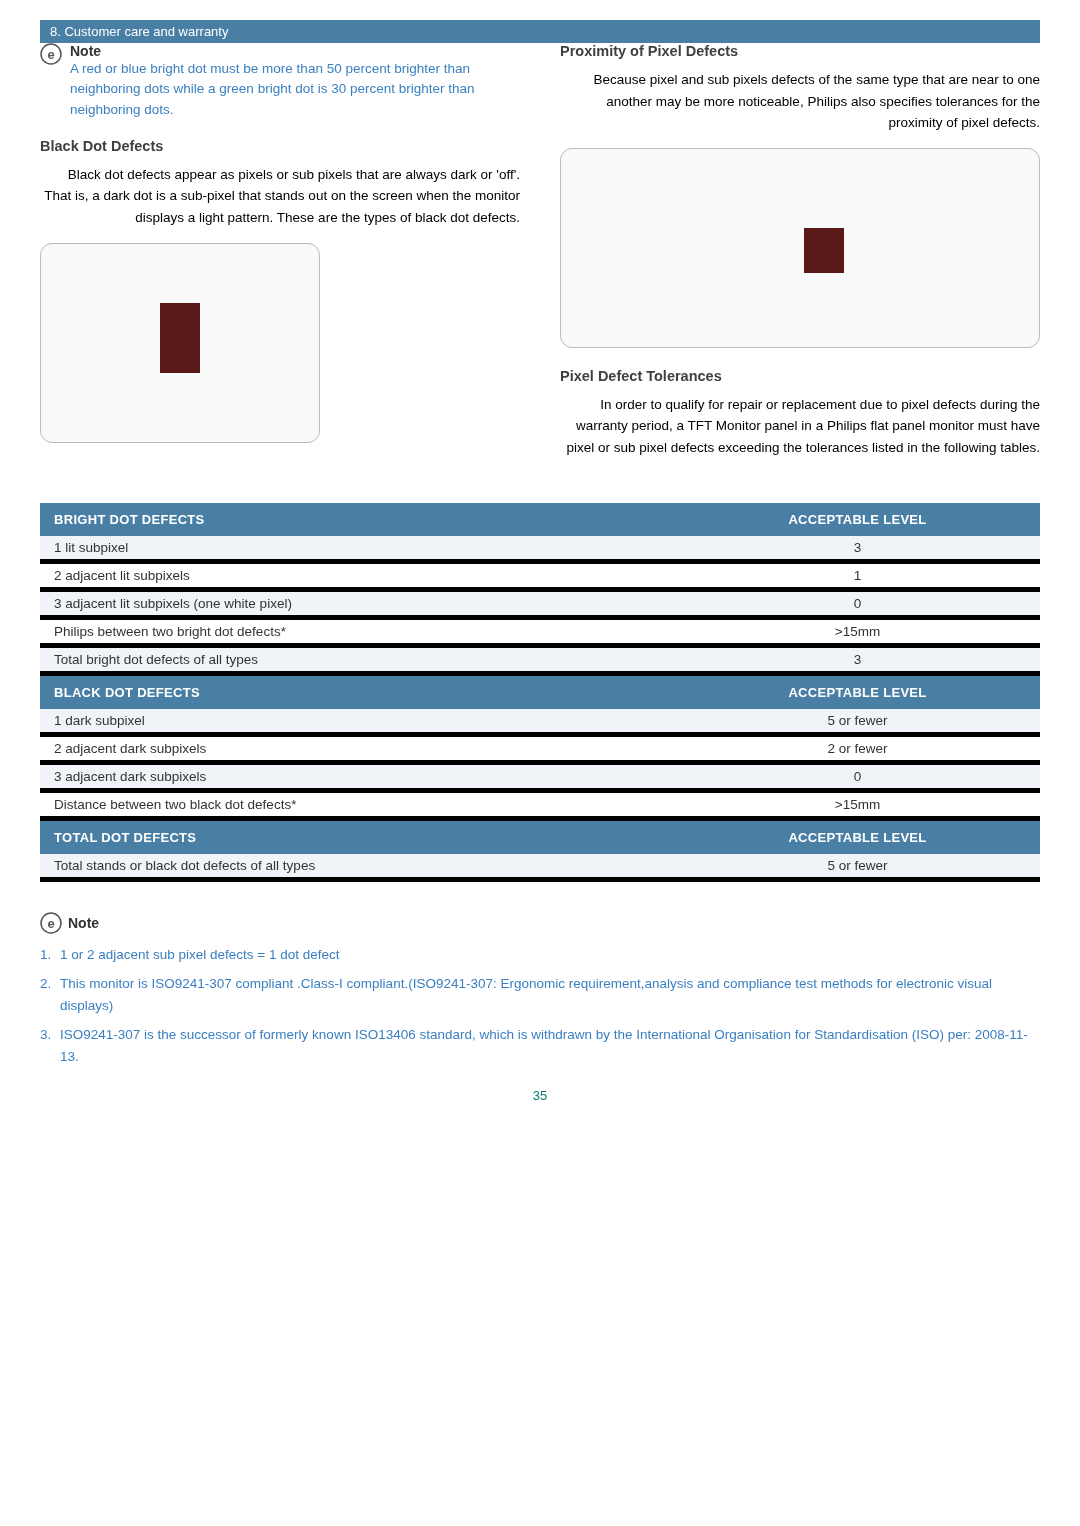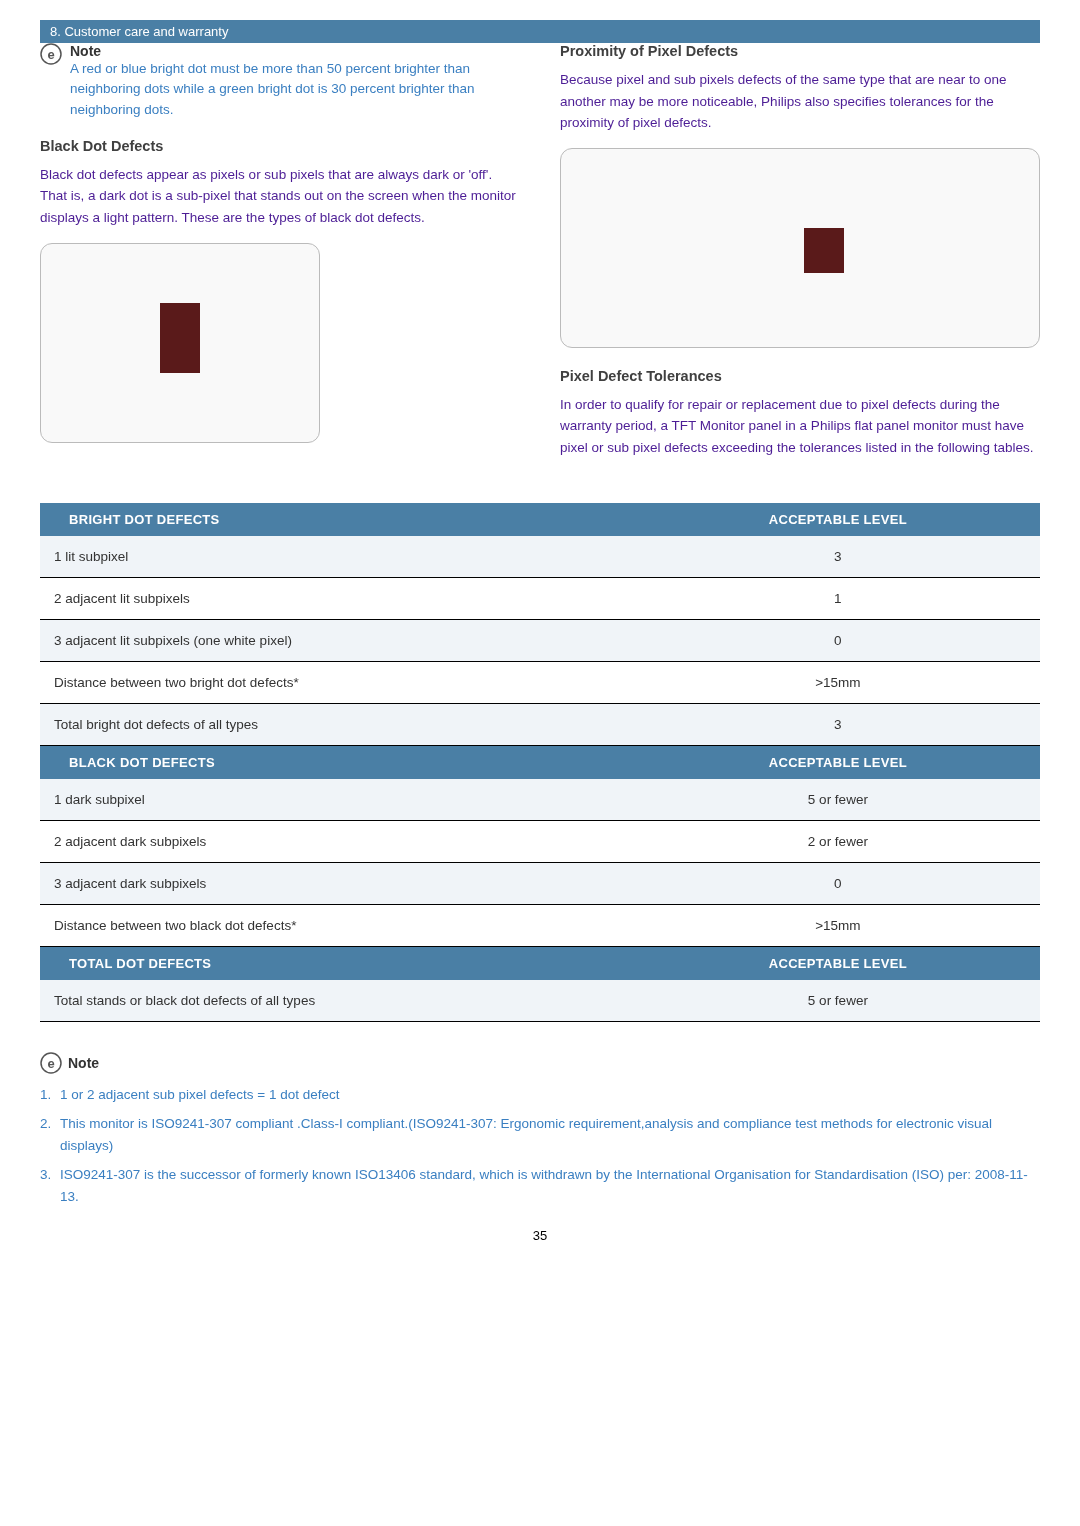--- a/index.html
+++ b/index.html
@@ -63,22 +63,23 @@
       font-size: 14.5px;
       font-weight: bold;
       color: #404040;
       margin-bottom: 10px;
       border-bottom: none;
     }
 
     .section-text {
       font-size: 13.5px;
       line-height: 1.6;
-      color: #4c1d95;
+      color: #000000;
       margin-bottom: 14px;
+      text-align: right;
     }
 
     .diagram-box {
       border: 1.5px solid #bbb;
       border-radius: 12px;
       width: 280px;
       height: 200px;
       position: relative;
       margin-bottom: 20px;
       background: #f9f9f9;
@@ -128,26 +129,26 @@
       background: #4a7fa5;
       color: #fff;
       font-weight: bold;
       padding: 10px 14px;
       text-transform: uppercase;
       font-size: 13px;
       letter-spacing: 0.3px;
     }
 
     .defect-table .section-header td {
-      padding: 9px 29px;
+      padding: 9px 14px;
     }
 
     .defect-table tbody tr td {
-      padding: 13px 14px;
-      border-bottom: 1px solid #000000;
+      padding: 4px 14px;
+      border-bottom: 5px solid #000000;
     }
 
     .defect-table tbody tr:nth-child(odd) {
       background: #f0f4f8;
     }
 
     .defect-table tbody tr:nth-child(even) {
       background: #fff;
     }
 
@@ -185,21 +186,21 @@
 
     .notes-section ol li .num {
       position: absolute;
       left: 0;
       color: #3a7fc1;
     }
 
     .page-number {
       text-align: center;
       font-size: 13px;
-      color: #000000;
+      color: #0f766e;
       margin-top: 20px;
     }
 
     
     .note-icon-svg {
       width: 22px;
       height: 22px;
     }
   </style>
 </head>
@@ -266,21 +267,21 @@
         </tr>
         <tr>
           <td>2 adjacent lit subpixels</td>
           <td class="value-col">1</td>
         </tr>
         <tr>
           <td>3 adjacent lit subpixels (one white pixel)</td>
           <td class="value-col">0</td>
         </tr>
         <tr>
-          <td>Distance between two bright dot defects*</td>
+          <td>Philips between two bright dot defects*</td>
           <td class="value-col">&gt;15mm</td>
         </tr>
         <tr>
           <td>Total bright dot defects of all types</td>
           <td class="value-col">3</td>
         </tr>
       </tbody>
     <thead>
       <tr class="section-header">
         <td>BLACK DOT DEFECTS</td>

